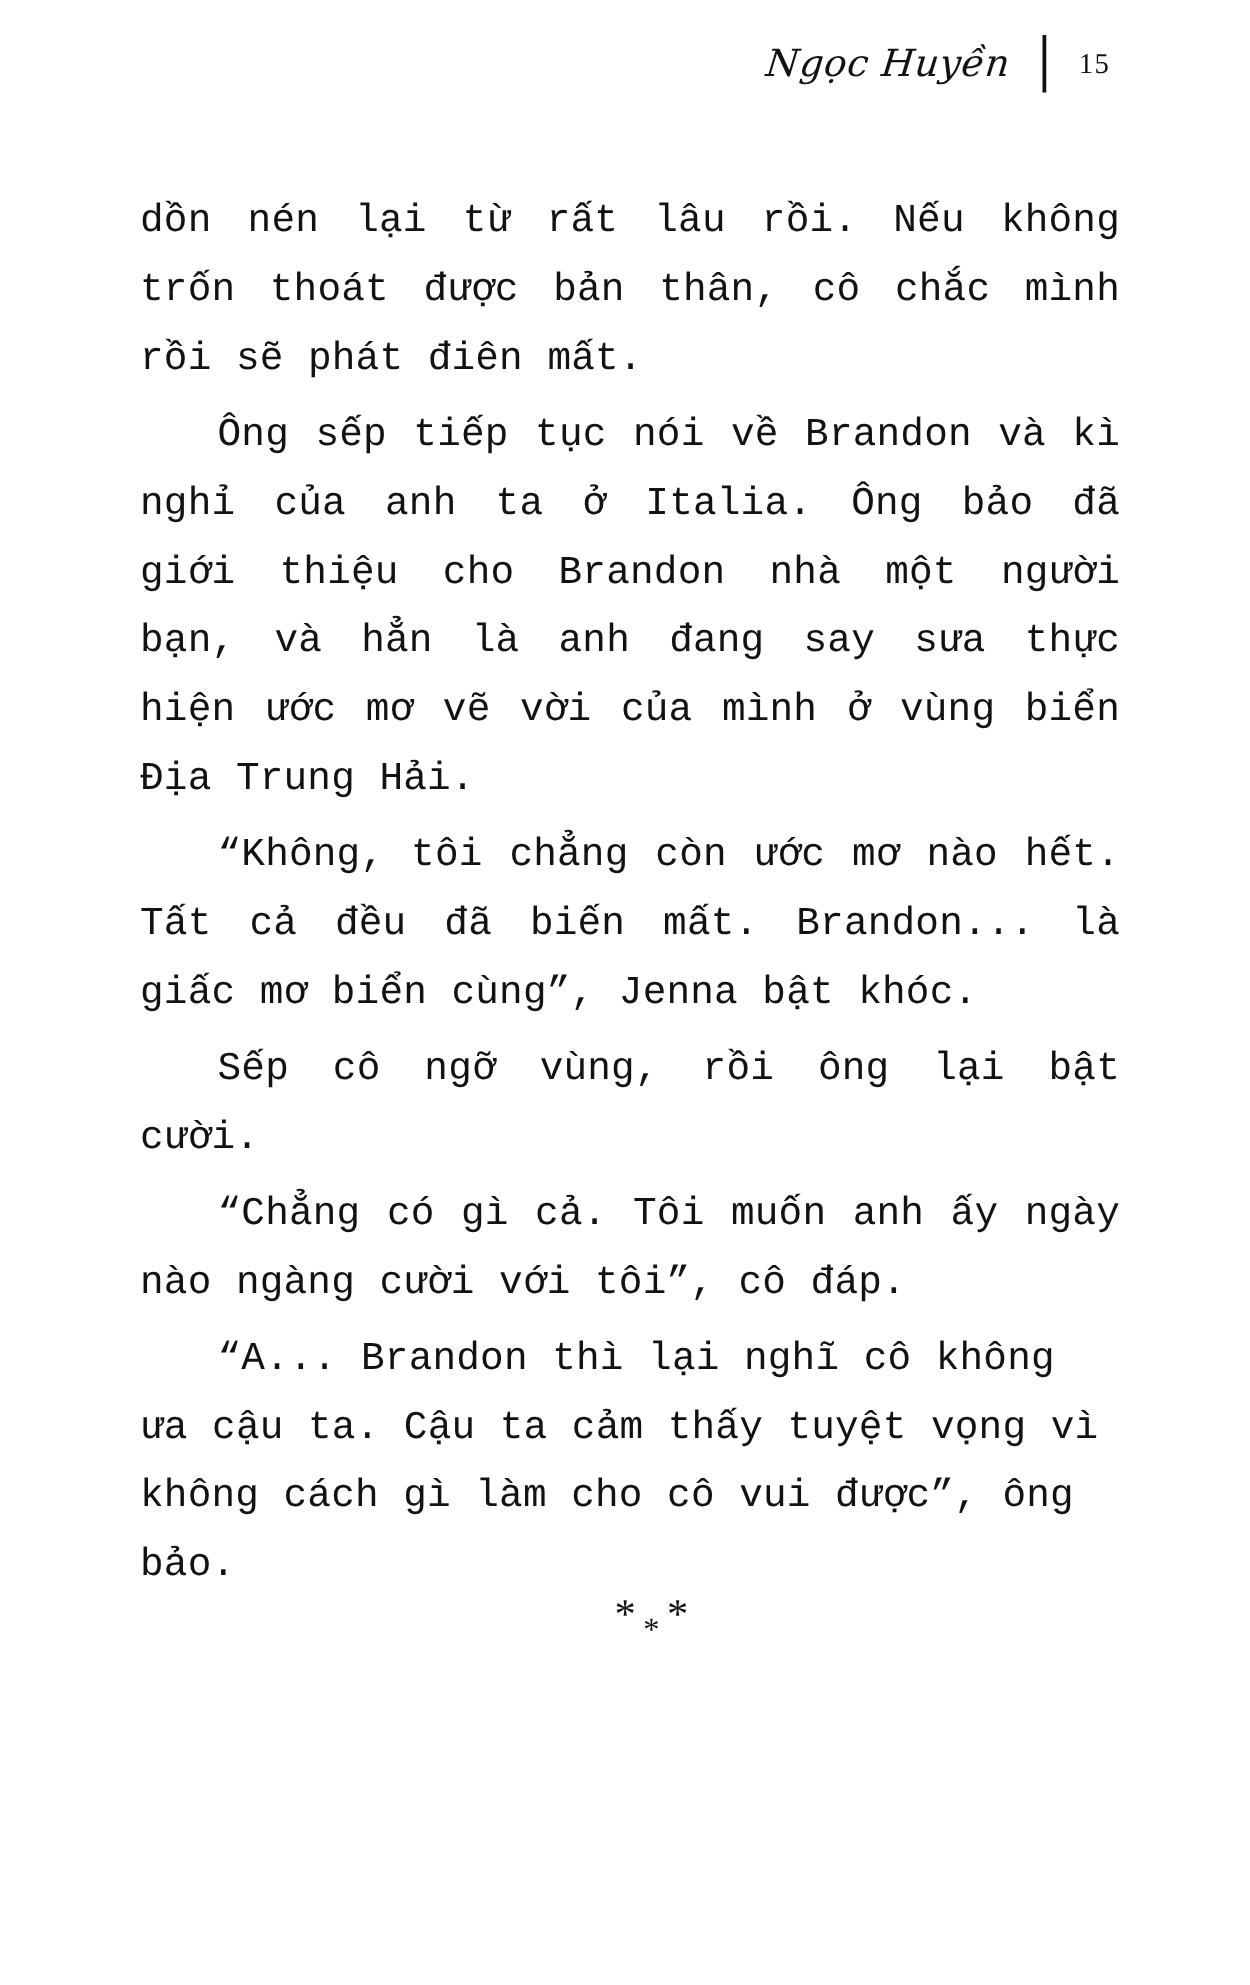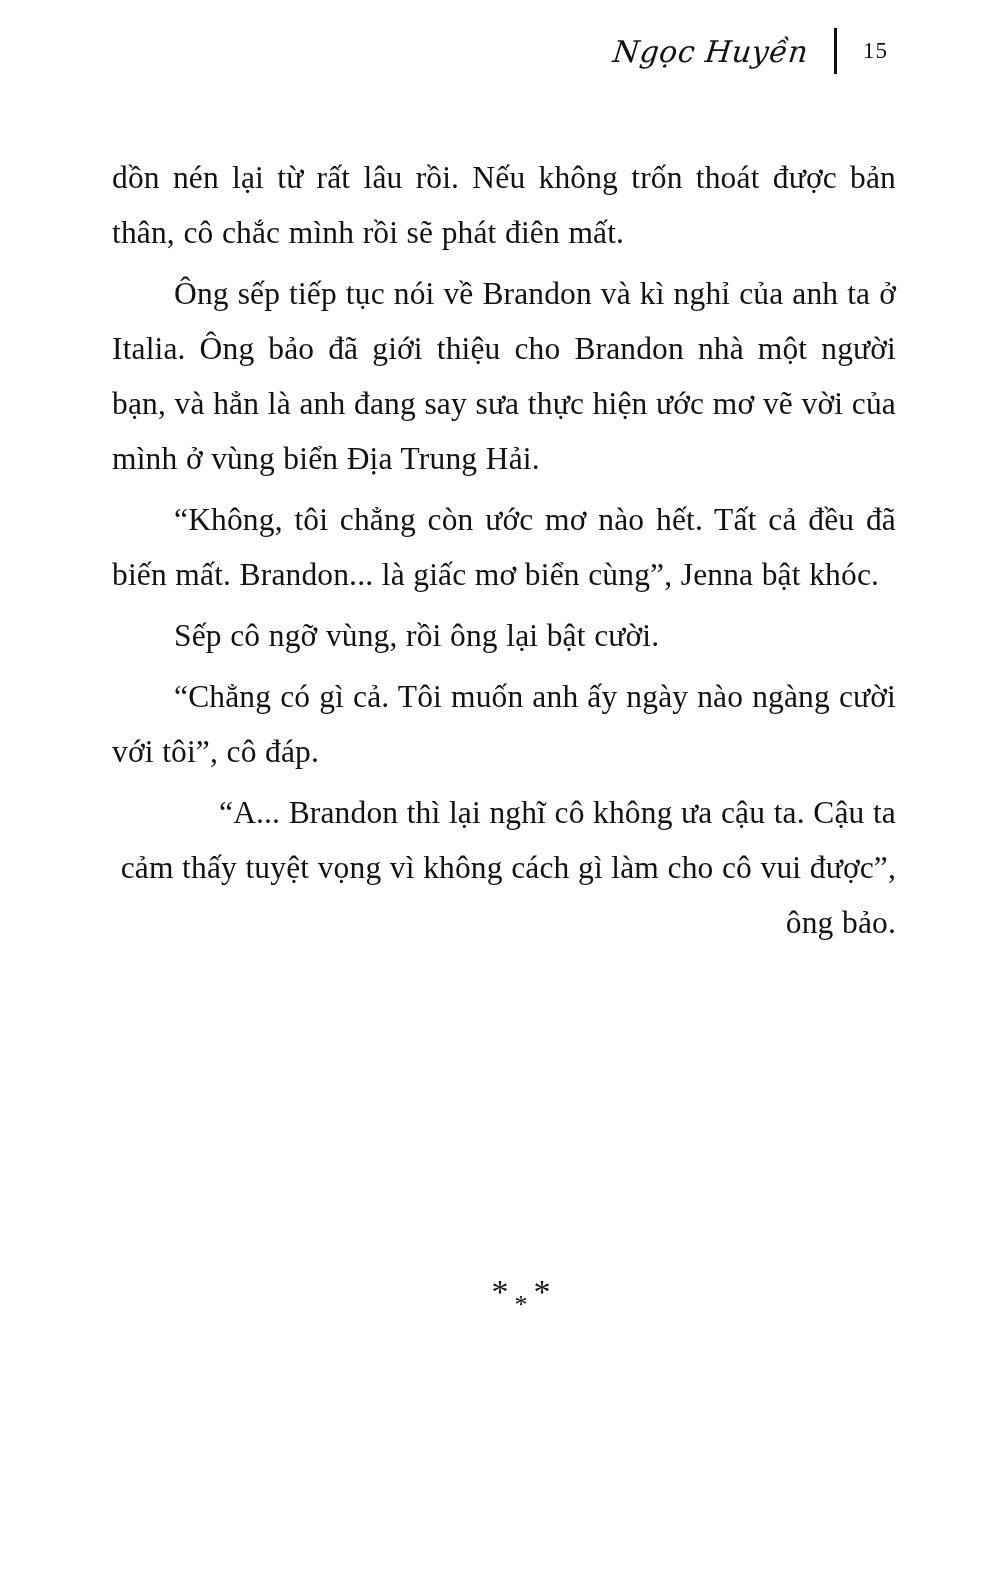--- a/index.html
+++ b/index.html
@@ -49,36 +49,37 @@
     font-size: 23px;
     color: #121212;
     letter-spacing: 1px;
   }
   
   .body-text {
     position: absolute;
     top: 150px;
     left: 112px;
     width: 784px;
+    font-family: Liberation Mono, monospace;
   }
   .para {
     margin: 0 0 6px 0;
     font-size: 31.5px;
     line-height: 55px;
     text-align: justify;
     text-indent: 62px;
     color: #121212;
     letter-spacing: 0.15px;
     word-spacing: 0.5px;
   }
   .para.no-indent {
     text-indent: 0;
   }
   .para:last-of-type {
-    text-align: right;
+    text-align: left;
   }
   
   .scene-break {
     position: absolute;
     top: 1272px;
     left: 112px;
     width: 784px;
     text-align: center;
     font-size: 34px;
     letter-spacing: 6px;

